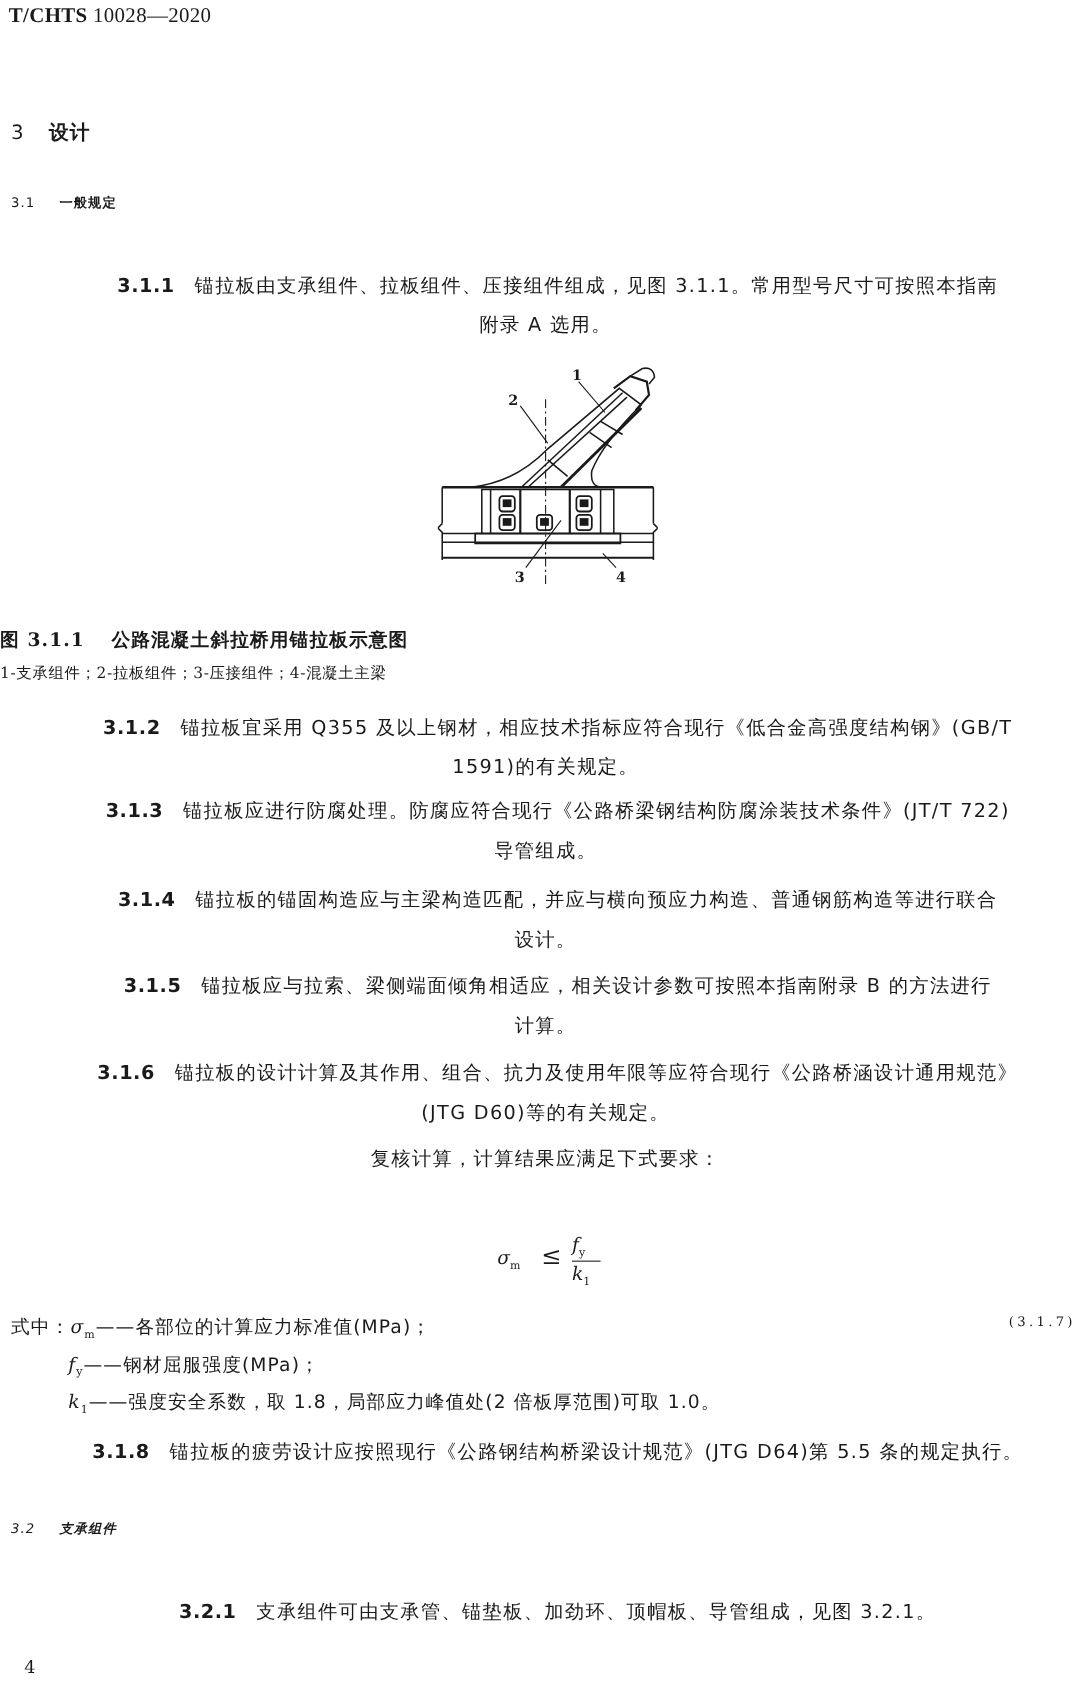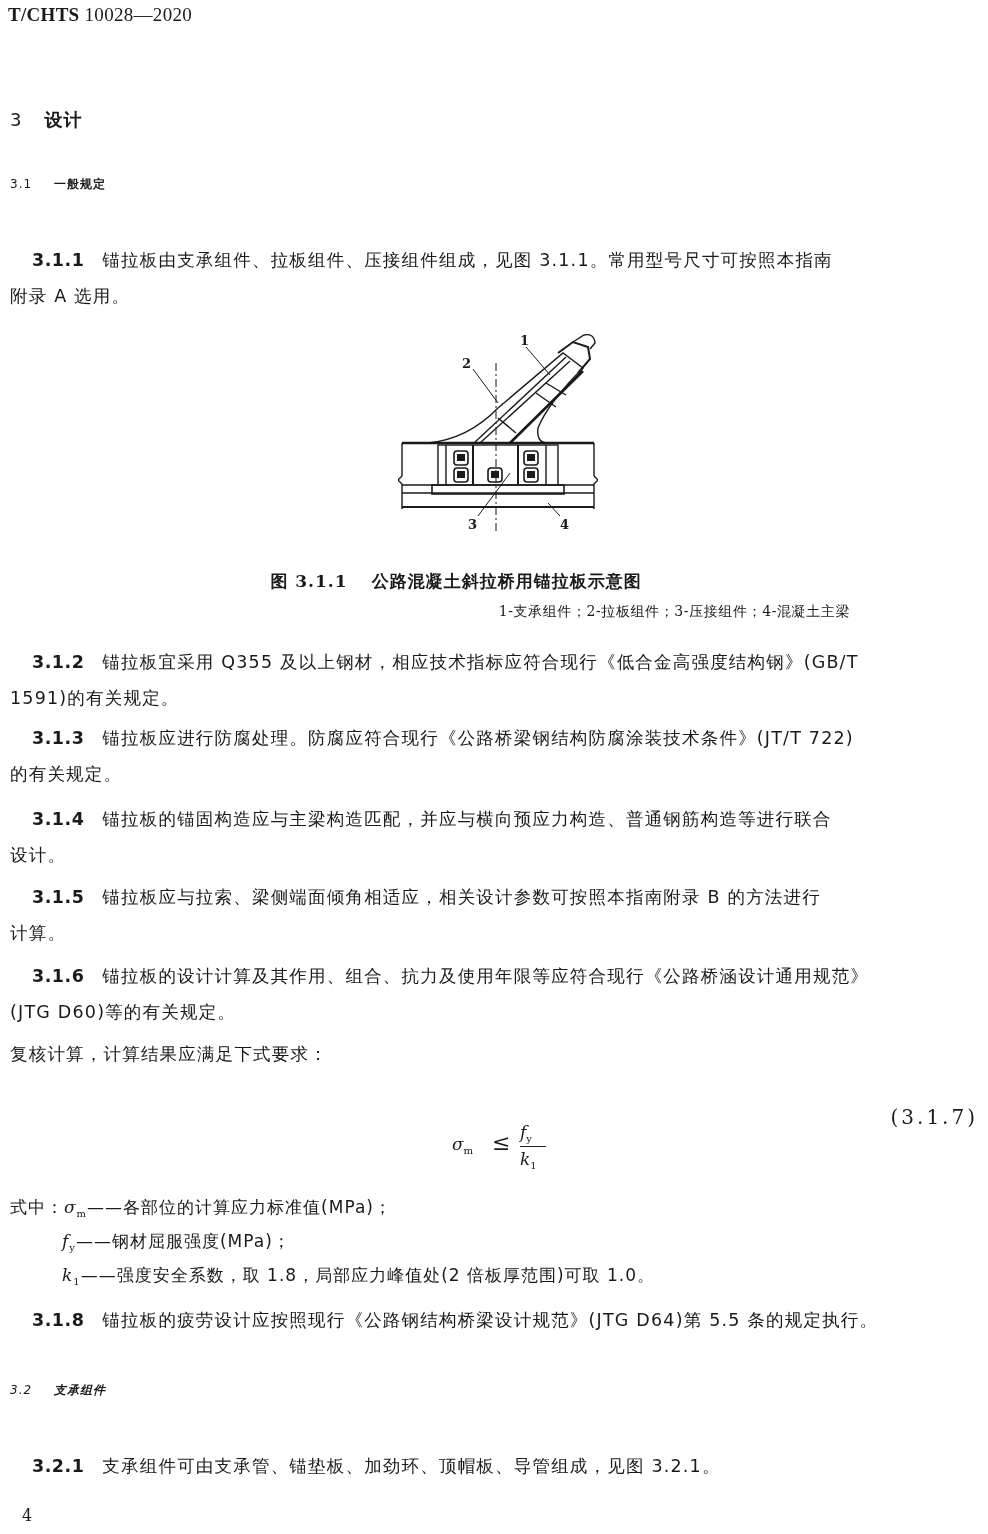--- a/index.html
+++ b/index.html
@@ -11,40 +11,40 @@
   .abs { position: absolute; }
   .header-code {
     left: 8px; top: 4px; font-size: 19px; letter-spacing: 0.3px;
     font-family: "Liberation Serif", "DejaVu Serif", serif;
   }
   .header-code b { font-weight: bold; }
   .h1 { left: 10px; top: 108px; font-size: 18px; font-weight: bold; letter-spacing: 1px; }
   .h1 .num { margin-right: 22px; font-weight: normal; }
   .h2 { font-size: 12px; font-weight: bold; letter-spacing: 1px; text-align: center; }
   .h2 .num { margin-right: 22px; font-weight: normal; }
-  .para { left: 10px; width: 972px; font-size: 17.5px; line-height: 36px; letter-spacing: 1.2px; }
+  .para { left: 10px; width: 972px; font-size: 17.5px; line-height: 36px; letter-spacing: 1.2px; text-align: center; }
   .para .clause { font-weight: bold; margin-left: 22px; margin-right: 18px; letter-spacing: 0.5px; }
   .figure { left: 398px; top: 333px; width: 200px; height: 208px; }
   .fig-title {
-    left: 0; width: 912px; top: 570px; text-align: center;
+    left: 0; width: 912px; top: 570px; 
     font-size: 17px; font-weight: bold; letter-spacing: 1px;
   }
   .fig-title .fnum { margin-right: 24px; font-family: "DejaVu Serif", serif; }
   .fig-legend {
-    left: 0; width: 804px; top: 603px; text-align: right;
-    font-size: 14px; letter-spacing: 0.6px; font-family: "DejaVu Serif", serif; margin-left: 46px;
+    left: 0; width: 804px; top: 603px; text-align: left;
+    font-size: 14px; letter-spacing: 0.6px; font-family: "DejaVu Serif", serif;
   }
   .formula { left: 452px; top: 1122px; height: 56px; font-family: "DejaVu Serif", serif; }
   .formula .lhs { position: absolute; left: 0; top: 12px; font-style: italic; font-size: 17px; }
   .formula .lhs sub { font-size: 10px; font-style: normal; }
   .formula .op { position: absolute; left: 40px; top: 8px; font-size: 22px; }
   .formula .frac { position: absolute; left: 68px; top: 0; width: 26px; font-style: italic; font-size: 17px; }
   .formula .frac .bar { border-top: 1px solid #222; margin: 2px 0; }
   .formula .frac sub { font-size: 10px; font-style: normal; }
-  .eq-num { right: 10px; top: 1105px; font-size: 20px; letter-spacing: 3px; font-family: "DejaVu Serif", serif; }
+  .eq-num { right: 10px; top: 1194px; font-size: 12px; letter-spacing: 3px; font-family: "DejaVu Serif", serif; }
   .where { left: 10px; font-size: 17px; letter-spacing: 1px; line-height: 34px; }
   .where .sym { font-style: italic; font-family: "DejaVu Serif", serif; }
   .where .sym sub { font-size: 10px; font-style: normal; }
   .page-num { left: 22px; top: 1506px; font-size: 16px; font-family: "DejaVu Serif", serif; }
 </style>
 </head>
 <body>
 
 <div class="abs header-code">
   <b>T/CHTS</b>
@@ -127,21 +127,21 @@
 </div>
 <div class="abs fig-legend">1-支承组件；2-拉板组件；3-压接组件；4-混凝土主梁</div>
 
 <div class="abs para" style="top:644px;">
   <div><span class="clause">3.1.2</span><span>锚拉板宜采用 Q355 及以上钢材，相应技术指标应符合现行《低合金高强度结构钢》(GB/T</span></div>
   <div>1591)的有关规定。</div>
 </div>
 
 <div class="abs para" style="top:720px;">
   <div><span class="clause">3.1.3</span><span>锚拉板应进行防腐处理。防腐应符合现行《公路桥梁钢结构防腐涂装技术条件》(JT/T 722)</span></div>
-  <div>的有关规定。</div>
+  <div>导管组成。</div>
 </div>
 
 <div class="abs para" style="top:801px;">
   <div><span class="clause">3.1.4</span><span>锚拉板的锚固构造应与主梁构造匹配，并应与横向预应力构造、普通钢筋构造等进行联合</span></div>
   <div>设计。</div>
 </div>
 
 <div class="abs para" style="top:879px;">
   <div><span class="clause">3.1.5</span><span>锚拉板应与拉索、梁侧端面倾角相适应，相关设计参数可按照本指南附录 B 的方法进行</span></div>
   <div>计算。</div>

